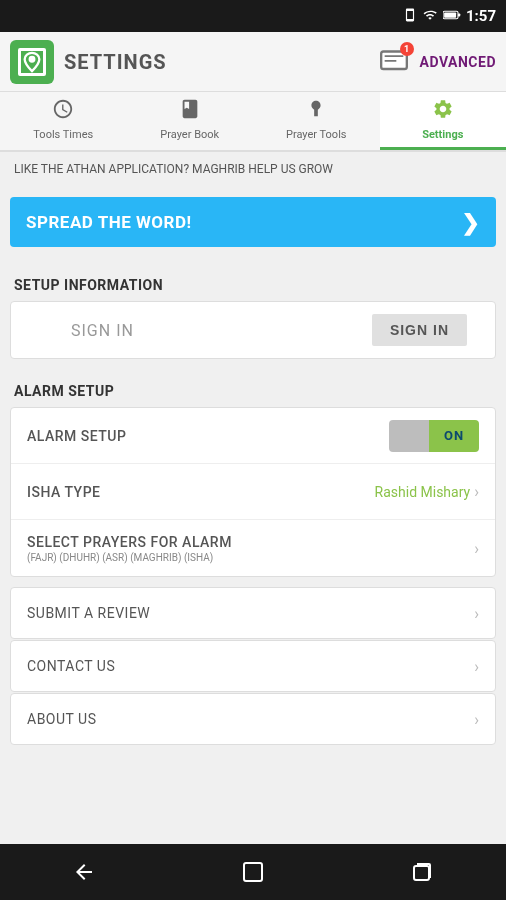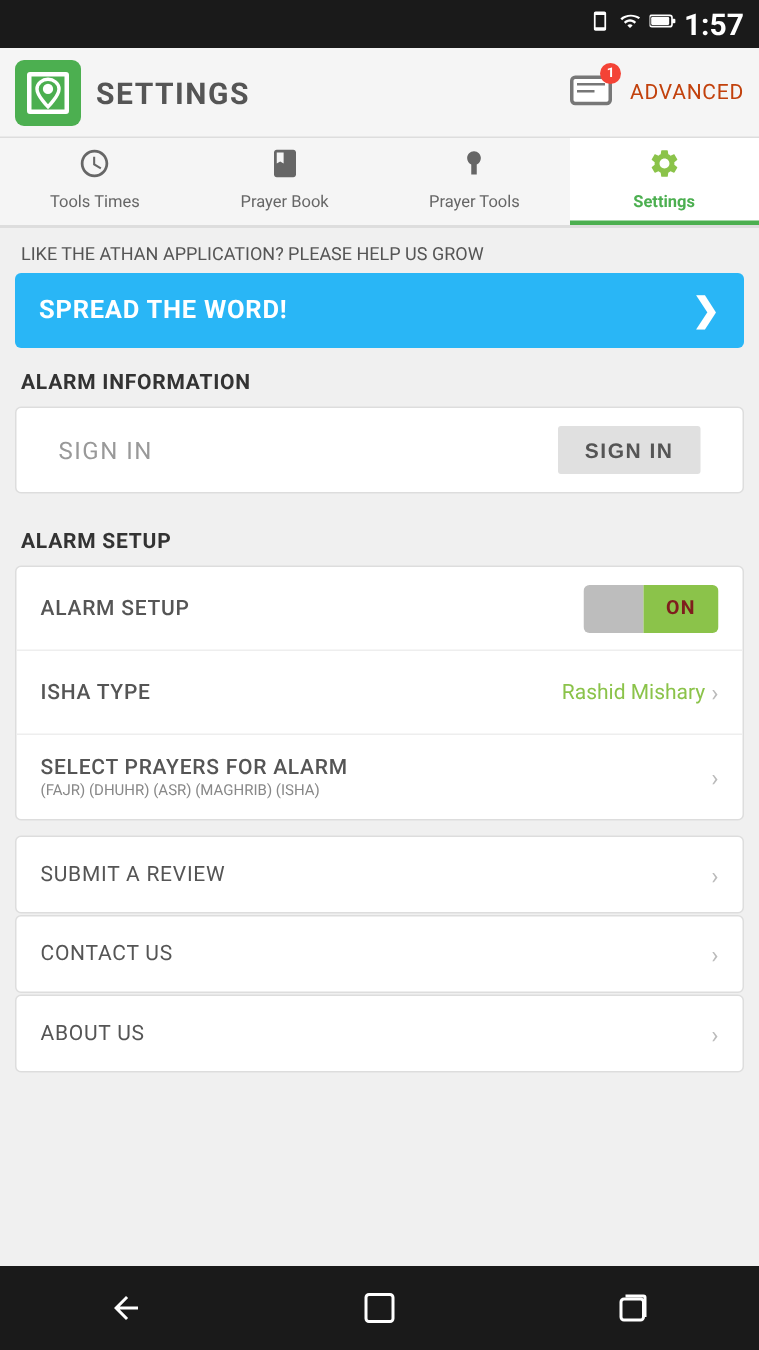--- a/index.html
+++ b/index.html
@@ -22,21 +22,21 @@
       padding: 0 10px;
       gap: 6px;
     }
     .status-icons {
       display: flex;
       align-items: center;
       gap: 5px;
     }
     .status-time {
       color: white;
-      font-size: 20px;
+      font-size: 15px;
       font-weight: bold;
     }
     .status-icon {
       color: white;
       font-size: 13px;
     }
 
     
     .app-header {
       background: #f5f5f5;
@@ -100,22 +100,22 @@
       align-items: center;
       justify-content: center;
     }
     .notification-badge span {
       color: white;
       font-size: 9px;
       font-weight: bold;
     }
     .advanced-label {
       font-size: 14px;
-      color: #c2410c;
-      font-weight: normal;
+      color: #701a75;
+      font-weight: bold;
       letter-spacing: 0.5px;
     }
 
     
     .tab-bar {
       background: #f5f5f5;
       height: 60px;
       display: flex;
       border-bottom: 2px solid #ddd;
     }
@@ -156,21 +156,21 @@
       overflow-y: auto;
     }
 
     
     .promo-text {
       padding: 10px 14px 5px;
       font-size: 12px;
       color: #555;
     }
     .promo-button {
-      margin: 1px 10px;
+      margin: 16px 10px;
       background: #29b6f6;
       border-radius: 4px;
       height: 50px;
       display: flex;
       align-items: center;
       justify-content: space-between;
       padding: 0 16px;
       cursor: pointer;
     }
     .promo-button-text {
@@ -202,20 +202,21 @@
       border: 1px solid #ddd;
       overflow: hidden;
     }
 
     .sign-in-row {
       display: flex;
       align-items: center;
       justify-content: space-between;
       padding: 0 28px;
       height: 56px;
+      margin-left: 32px;
     }
     .sign-in-label {
       font-size: 16px;
       color: #999;
       letter-spacing: 1px;
     }
     .sign-in-button {
       background: #e0e0e0;
       border: none;
       padding: 8px 18px;
@@ -280,21 +281,21 @@
     }
     .toggle-on {
       width: 50px;
       height: 100%;
       background: #8bc34a;
       display: flex;
       align-items: center;
       justify-content: center;
     }
     .toggle-on-text {
-      color: #7f1d1d;
+      color: #0c4a6e;
       font-size: 13px;
       font-weight: bold;
       letter-spacing: 1px;
     }
 
     
     .row-value {
       display: flex;
       align-items: center;
       gap: 4px;
@@ -432,27 +433,27 @@
       <svg width="22" height="22" viewBox="0 0 24 24" fill="#8bc34a">
           <path d="M19.14 12.94c.04-.3.06-.61.06-.94 0-.32-.02-.64-.07-.94l2.03-1.58c.18-.14.23-.41.12-.61l-1.92-3.32c-.12-.22-.37-.29-.59-.22l-2.39.96c-.5-.38-1.03-.7-1.62-.94l-.36-2.54c-.04-.24-.24-.41-.48-.41h-3.84c-.24 0-.43.17-.47.41l-.36 2.54c-.59.24-1.13.57-1.62.94l-2.39-.96c-.22-.08-.47 0-.59.22L2.74 8.87c-.12.21-.08.47.12.61l2.03 1.58c-.05.3-.09.63-.09.94s.02.64.07.94l-2.03 1.58c-.18.14-.23.41-.12.61l1.92 3.32c.12.22.37.29.59.22l2.39-.96c.5.38 1.03.7 1.62.94l.36 2.54c.05.24.24.41.48.41h3.84c.24 0 .44-.17.47-.41l.36-2.54c.59-.24 1.13-.56 1.62-.94l2.39.96c.22.08.47 0 .59-.22l1.92-3.32c.12-.22.07-.47-.12-.61l-2.01-1.58zM12 15.6c-1.98 0-3.6-1.62-3.6-3.6s1.62-3.6 3.6-3.6 3.6 1.62 3.6 3.6-1.62 3.6-3.6 3.6z"></path>
         </svg>
     </span>
     <span class="tab-label">Settings</span>
   </div>
 </div>
 
 <div class="main-content">
 
-  <p class="promo-text">LIKE THE ATHAN APPLICATION? PLEASE HELP US GROW</p>
+  <p class="promo-text">LIKE THE ATHAN APPLICATION? MAGHRIB HELP US GROW</p>
   <div class="promo-button">
     <span class="promo-button-text">SPREAD THE WORD!</span>
     <span class="promo-chevron">❯</span>
   </div>
 
-  <div class="section-header">ALARM INFORMATION</div>
+  <div class="section-header">SETUP INFORMATION</div>
   <div class="card">
     <div class="sign-in-row">
       <span class="sign-in-label">SIGN IN</span>
       <button class="sign-in-button">SIGN IN</button>
     </div>
   </div>
 
   <div class="section-header">ALARM SETUP</div>
   <div class="alarm-card">
 

